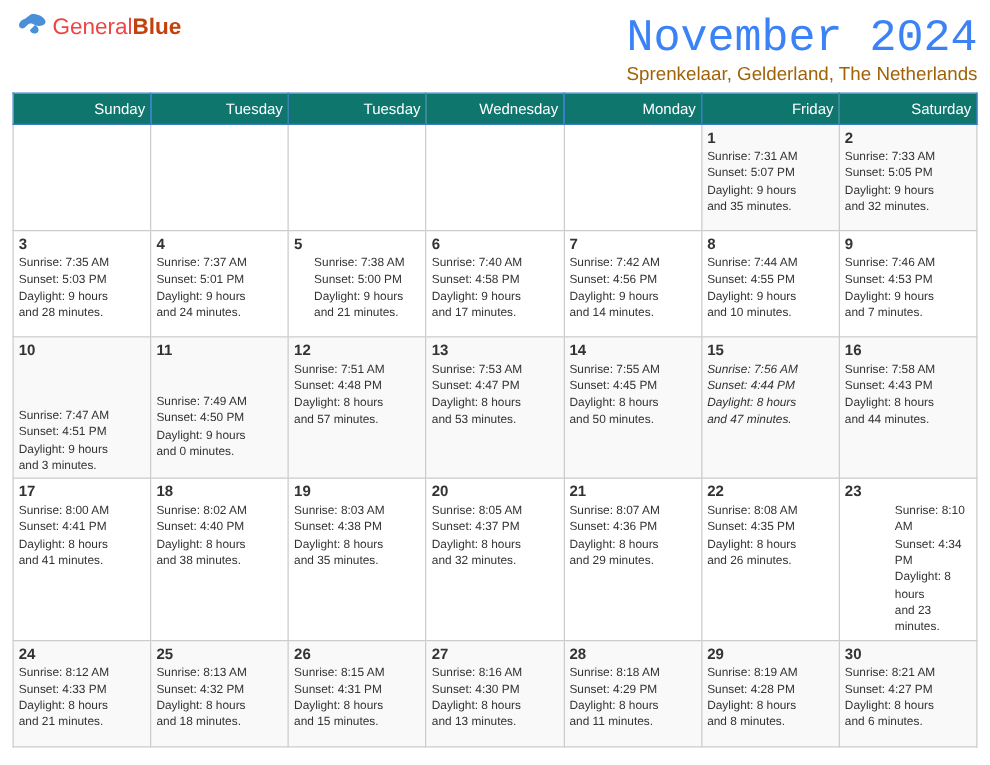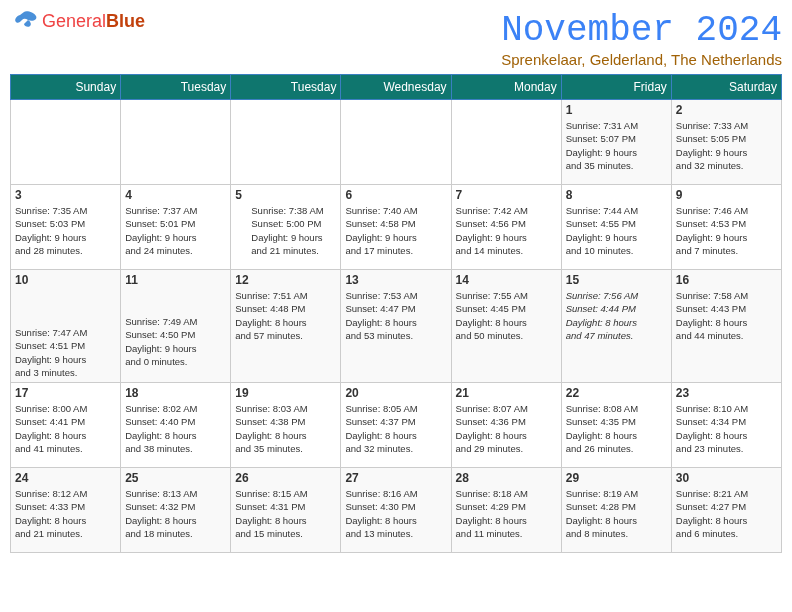--- a/index.html
+++ b/index.html
@@ -275,21 +275,21 @@
         </td>
         <td>
           <span class="day-number">22</span>
           <div class="day-info" style="white-space: pre-line;">Sunrise: 8:08 AM
 Sunset: 4:35 PM
 Daylight: 8 hours
 and 26 minutes.</div>
         </td>
         <td>
           <span class="day-number">23</span>
-          <div class="day-info" style="white-space: pre-line;">Sunrise: 8:10 AM
+          <div class="day-info" style="white-space: pre-line; margin-left: 40px;">Sunrise: 8:10 AM
 Sunset: 4:34 PM
 Daylight: 8 hours
 and 23 minutes.</div>
         </td>
       </tr>
       <tr>
         <td>
           <span class="day-number">24</span>
           <div class="day-info" style="white-space: pre-line;">Sunrise: 8:12 AM
 Sunset: 4:33 PM

